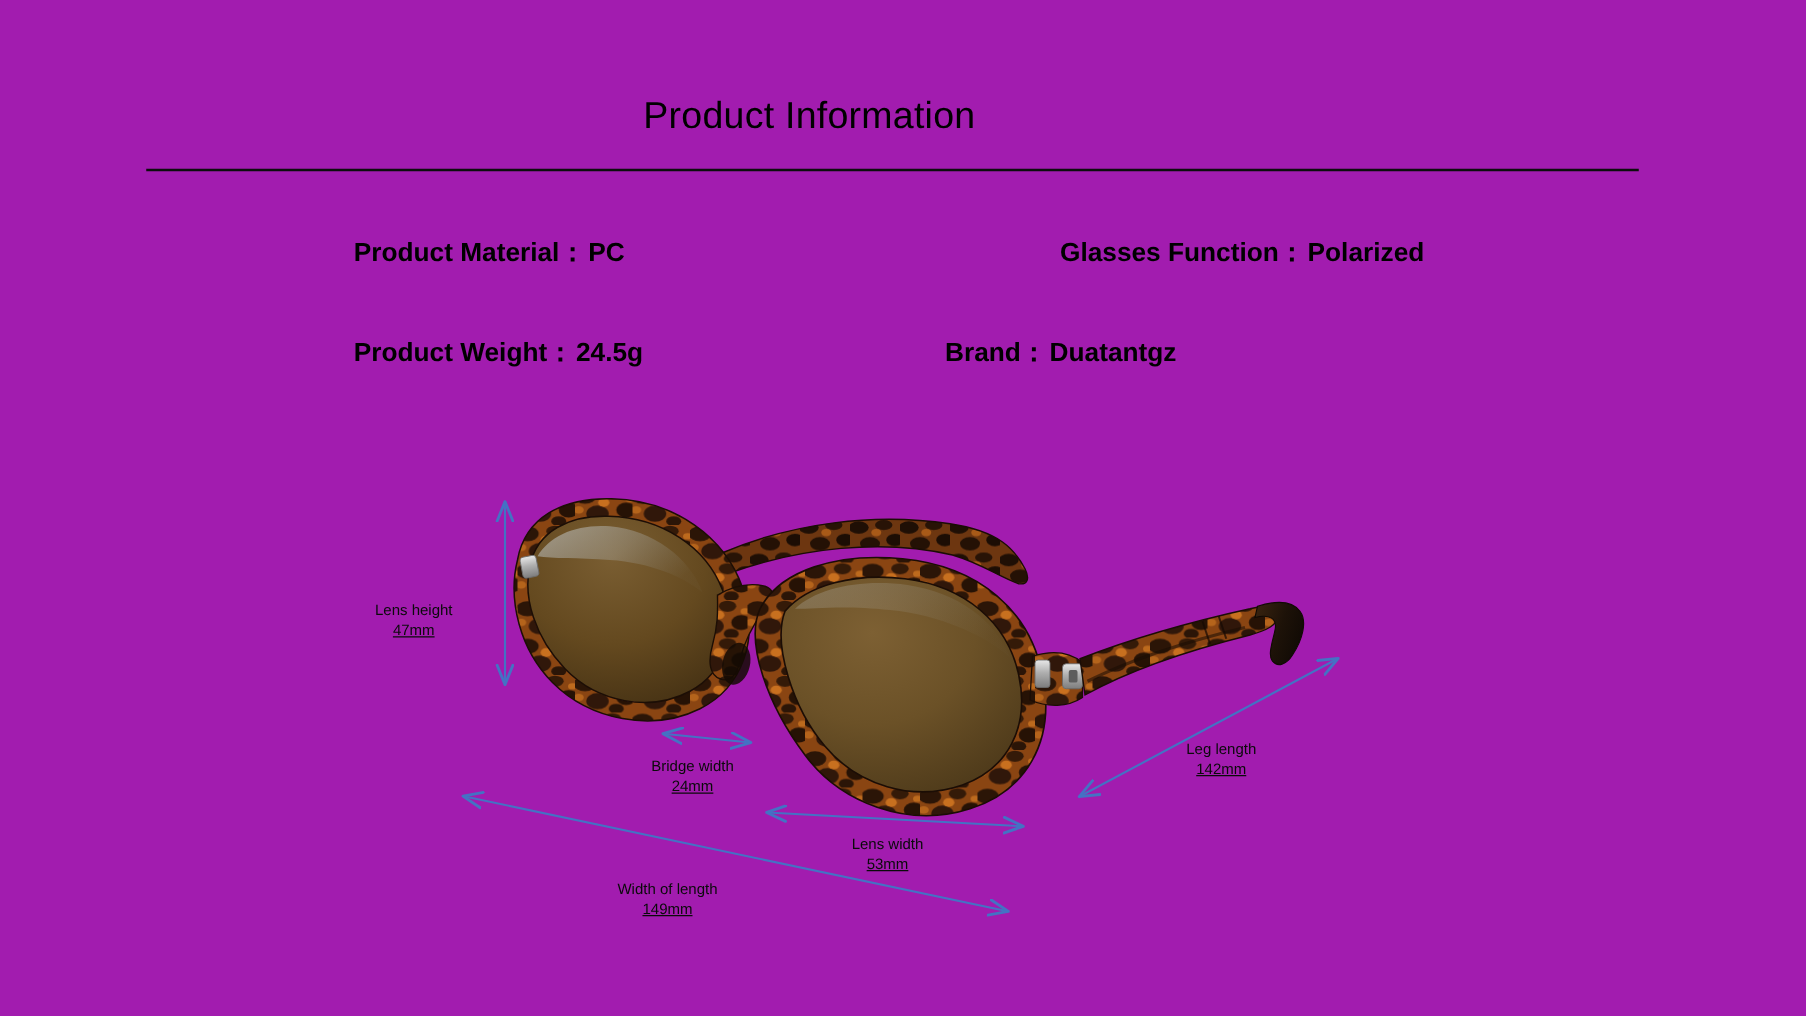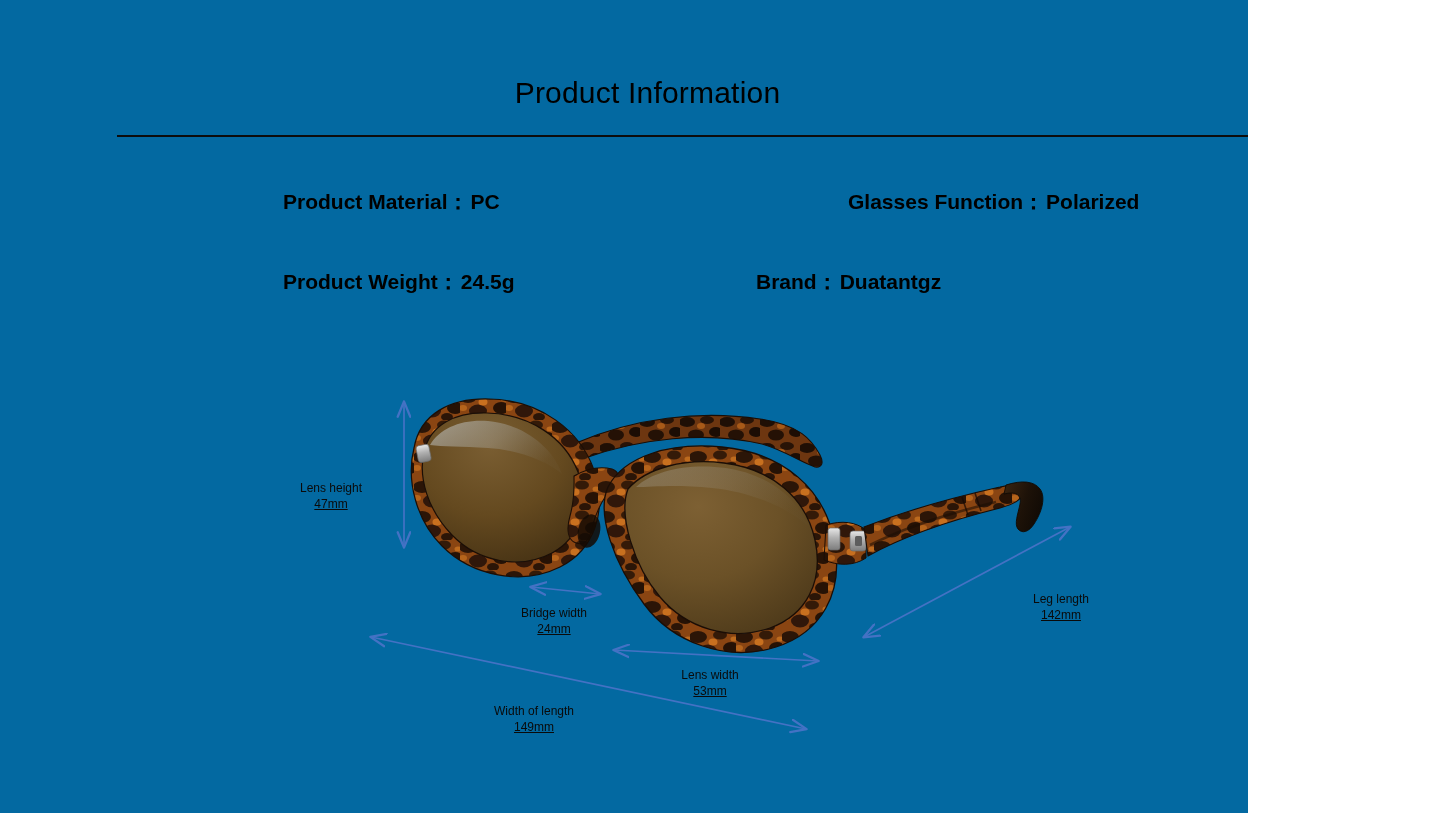--- a/index.html
+++ b/index.html
@@ -6,23 +6,23 @@
     margin: 0;
     padding: 0;
     background: #ffffff;
   }
   body {
     font-family: "Liberation Sans", sans-serif;
     color: #000000;
   }
   #page {
     position: relative;
-    width: 1248px;
+    width: 1445px;
     height: 813px;
-    background: #0369a1;
+    background: #a21caf;
     overflow: hidden;
   }
 
   
   .page-title {
     position: absolute;
     left: 0;
     top: 76px;
     width: 1295px;
     text-align: center;
@@ -76,21 +76,21 @@
     line-height: 1.32;
     color: #0a0a0a;
     text-align: center;
     white-space: nowrap;
   }
   .dim-label .dim-name { display: block; }
   .dim-label .dim-value { display: block; text-decoration: underline; }
 
   .label-lens-height { left: 266px; top: 481px; width: 130px; }
   .label-bridge      { left: 489px; top: 606px; width: 130px; }
-  .label-leg         { left: 996px; top: 592px; width: 130px; }
+  .label-leg         { left: 912px; top: 592px; width: 130px; }
   .label-lens-width  { left: 645px; top: 668px; width: 130px; }
   .label-glasses     { left: 469px; top: 704px; width: 130px; }
 </style>
 </head>
 <body>
 
 <div id="page">
 
   <div class="page-title">Product Information</div>
   <div class="title-rule"></div>

